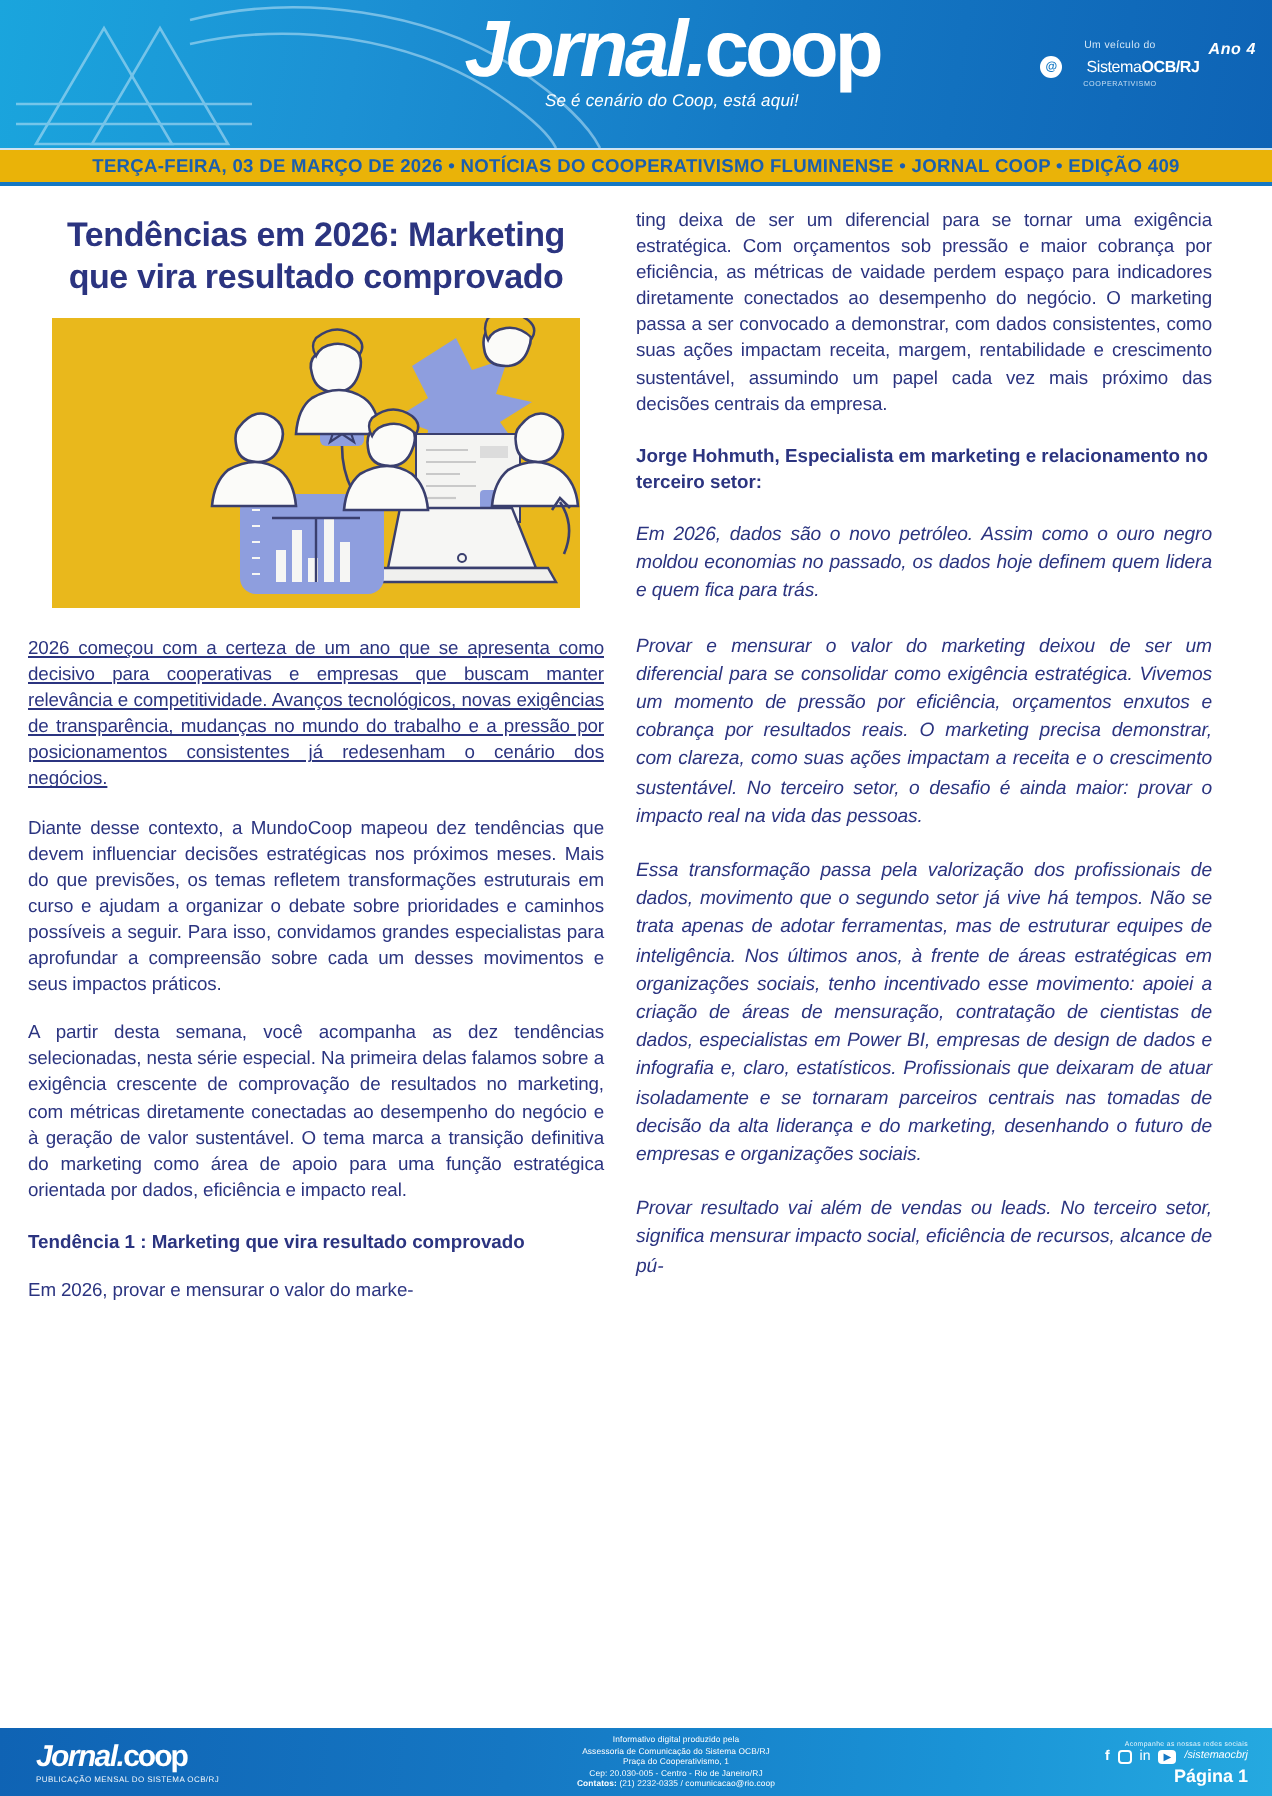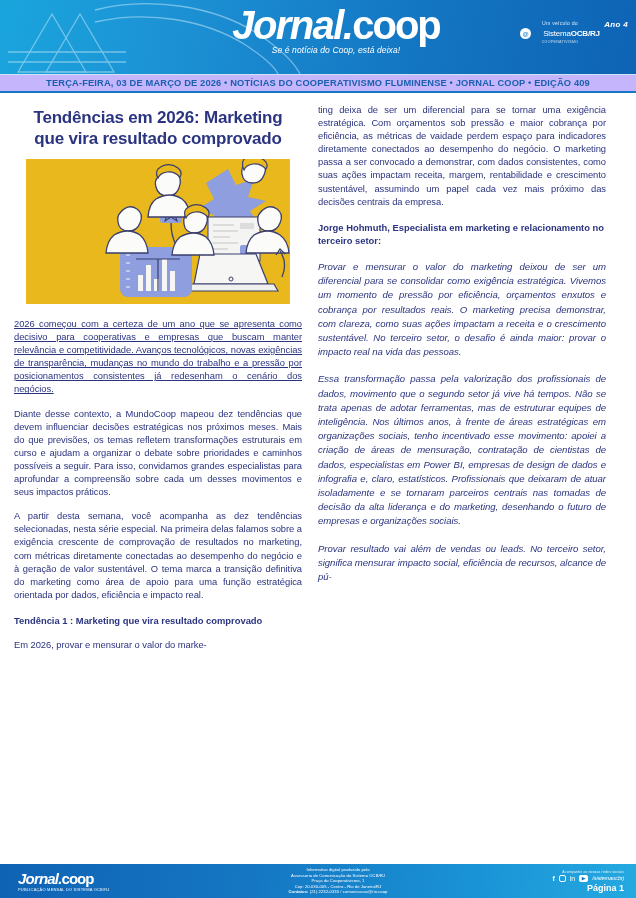--- a/index.html
+++ b/index.html
@@ -88,21 +88,21 @@
     flex: 0 0 auto;
   }
   .ocb-name { font-size: 8px; color: #ffffff; letter-spacing: -.2px; white-space: nowrap; }
   .ocb-name b { font-weight: bold; }
   .ocb-sub { font-size: 3.6px; letter-spacing: .3px; opacity: .85; margin-top: 1px; }
 
   
   .datebar {
     width: 636px;
     height: 19px;
-    background: #c4b5fd;
+    background: #eab308;
     border-top: 1px solid #cfe3f2;
     border-bottom: 2px solid #1478c4;
     display: flex;
     align-items: center;
     justify-content: center;
   }
   .datebar-text {
     color: #1b5fae;
     font-size: 9.3px;
     font-weight: bold;
@@ -234,21 +234,21 @@
         <path d="M8 62 L126 62"></path>
         <path d="M95 10 C150 -4 215 6 258 34 C282 50 295 64 300 74"></path>
         <path d="M95 22 C148 10 205 20 244 44 C264 57 274 66 278 74"></path>
       </g>
     </svg>
 
     <div class="ano">Ano 4</div>
 
     <div class="brand-block">
       <div class="brand-title"><span>Jornal.</span><span class="coop">coop</span></div>
-      <div class="brand-tagline">Se é notícia do Coop, está deixa!</div>
+      <div class="brand-tagline">Se é cenário do Coop, está aqui!</div>
     </div>
 
     <div class="ocb-block">
       <div class="ocb-veiculo">Um veículo do</div>
       <div class="ocb-row">
         <span class="ocb-mark">@</span>
         <span class="ocb-name"><span>Sistema</span><b>OCB/RJ</b></span>
       </div>
       <div class="ocb-sub">COOPERATIVISMO</div>
     </div>
@@ -330,20 +330,21 @@
       <p class="body first">2026 começou com a certeza de um ano que se apresenta como decisivo para cooperativas e empresas que buscam manter relevância e competitividade. Avanços tecnológicos, novas exigências de transparência, mudanças no mundo do trabalho e a pressão por posicionamentos consistentes já redesenham o cenário dos negócios.</p>
       <p class="body">Diante desse contexto, a MundoCoop mapeou dez tendências que devem influenciar decisões estratégicas nos próximos meses. Mais do que previsões, os temas refletem transformações estruturais em curso e ajudam a organizar o debate sobre prioridades e caminhos possíveis a seguir. Para isso, convidamos grandes especialistas para aprofundar a compreensão sobre cada um desses movimentos e seus impactos práticos.</p>
       <p class="body">A partir desta semana, você acompanha as dez tendências selecionadas, nesta série especial. Na primeira delas falamos sobre a exigência crescente de comprovação de resultados no marketing, com métricas diretamente conectadas ao desempenho do negócio e à geração de valor sustentável. O tema marca a transição definitiva do marketing como área de apoio para uma função estratégica orientada por dados, eficiência e impacto real.</p>
       <p class="lead-sub">Tendência 1 : Marketing que vira resultado comprovado</p>
       <p class="body">Em 2026, provar e mensurar o valor do marke-</p>
     </div>
 
     <div class="col col-right">
       <p class="body">ting deixa de ser um diferencial para se tornar uma exigência estratégica. Com orçamentos sob pressão e maior cobrança por eficiência, as métricas de vaidade perdem espaço para indicadores diretamente conectados ao desempenho do negócio. O marketing passa a ser convocado a demonstrar, com dados consistentes, como suas ações impactam receita, margem, rentabilidade e crescimento sustentável, assumindo um papel cada vez mais próximo das decisões centrais da empresa.</p>
       <p class="lead-sub">Jorge Hohmuth, Especialista em marketing e relacionamento no terceiro setor:</p>
+      <p class="quote first">Em 2026, dados são o novo petróleo. Assim como o ouro negro moldou economias no passado, os dados hoje definem quem lidera e quem fica para trás.</p>
       <p class="quote">Provar e mensurar o valor do marketing deixou de ser um diferencial para se consolidar como exigência estratégica. Vivemos um momento de pressão por eficiência, orçamentos enxutos e cobrança por resultados reais. O marketing precisa demonstrar, com clareza, como suas ações impactam a receita e o crescimento sustentável. No terceiro setor, o desafio é ainda maior: provar o impacto real na vida das pessoas.</p>
       <p class="quote">Essa transformação passa pela valorização dos profissionais de dados, movimento que o segundo setor já vive há tempos. Não se trata apenas de adotar ferramentas, mas de estruturar equipes de inteligência. Nos últimos anos, à frente de áreas estratégicas em organizações sociais, tenho incentivado esse movimento: apoiei a criação de áreas de mensuração, contratação de cientistas de dados, especialistas em Power BI, empresas de design de dados e infografia e, claro, estatísticos. Profissionais que deixaram de atuar isoladamente e se tornaram parceiros centrais nas tomadas de decisão da alta liderança e do marketing, desenhando o futuro de empresas e organizações sociais.</p>
       <p class="quote">Provar resultado vai além de vendas ou leads. No terceiro setor, significa mensurar impacto social, eficiência de recursos, alcance de pú-</p>
     </div>
   </div>
 
   <div class="footer">
     <div class="footer-left">
       <div class="f-brand"><span>Jornal.</span><span class="coop">coop</span></div>
       <div class="f-brand-sub">PUBLICAÇÃO MENSAL DO SISTEMA OCB/RJ</div>

